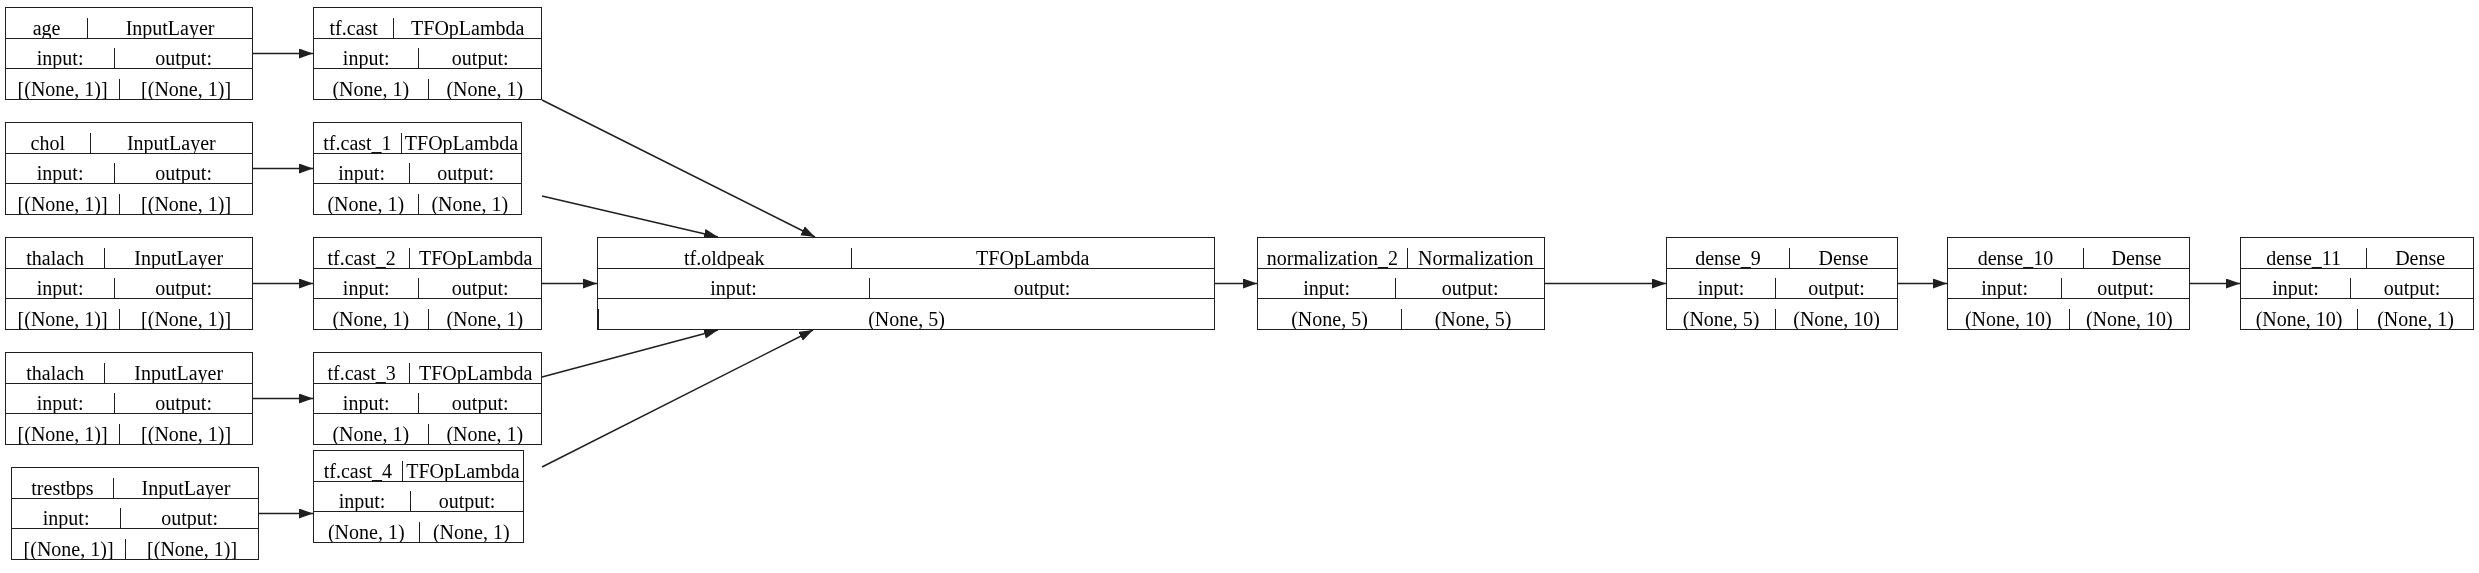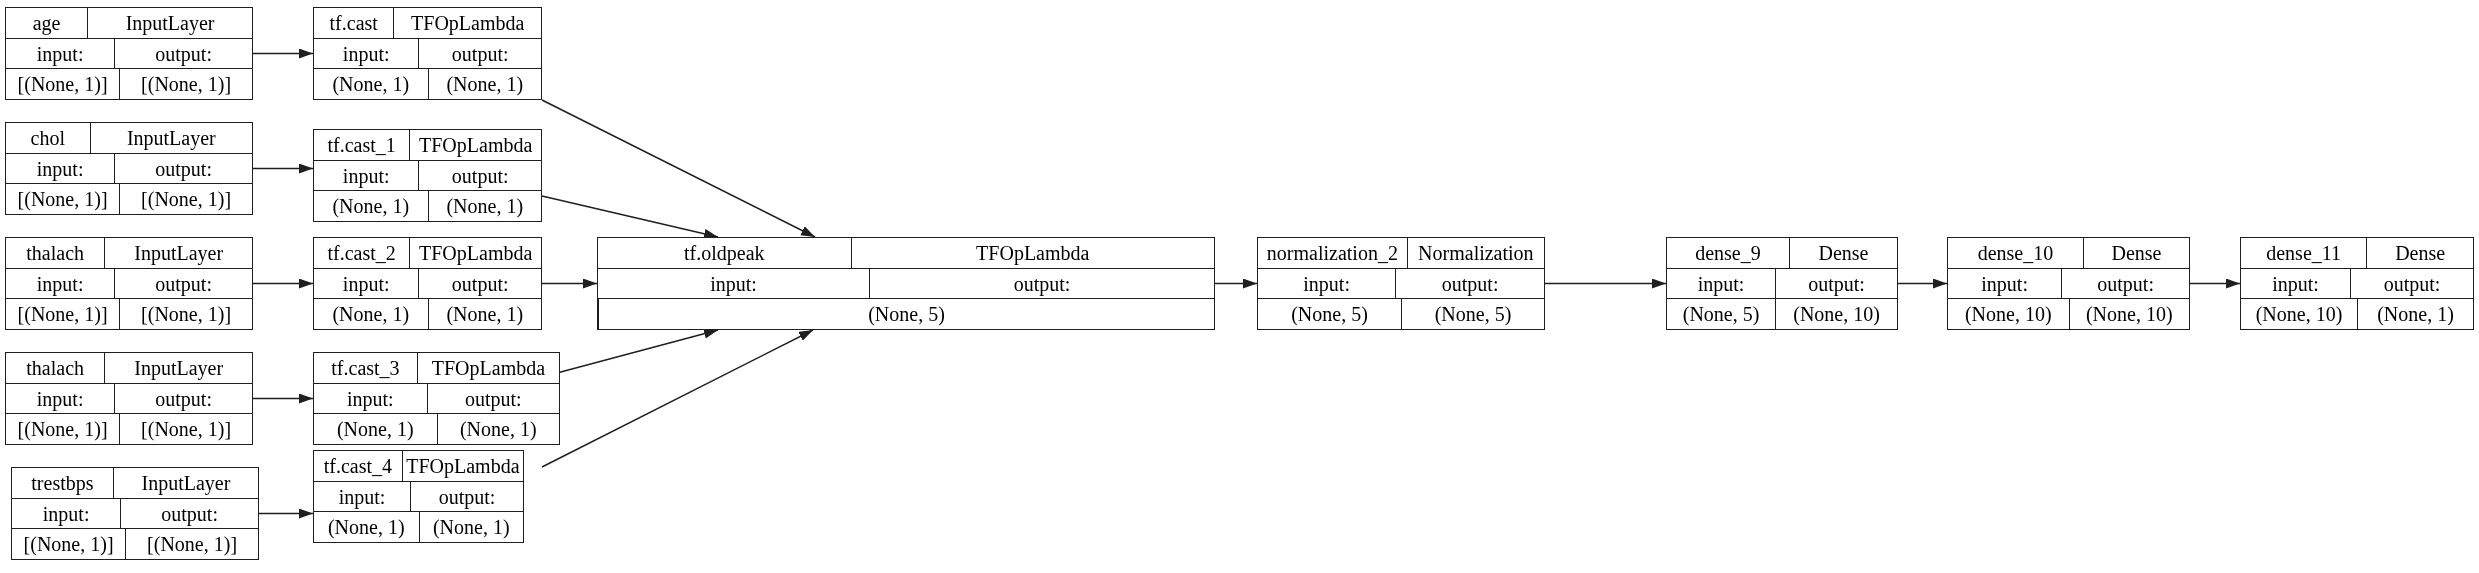--- a/index.html
+++ b/index.html
@@ -21,21 +21,21 @@
   .node {
     position: absolute;
     height: 93px;
     box-sizing: border-box;
     background: #ffffff;
     border: 1.5px solid #1f1f1f;
     display: flex;
     flex-direction: column;
     z-index: 1;
   }
-  .nrow { flex: 1 1 0; display: flex; min-height: 0; }
+  .nrow { flex: 1 1 0; display: flex; min-height: 0; align-items: flex-end; }
   .nrow + .nrow { border-top: 1.5px solid #1f1f1f; }
   .cell {
     box-sizing: border-box;
     display: flex;
     align-items: center;
     justify-content: center;
     white-space: nowrap;
     overflow: hidden;
     font-size: 20px;
     line-height: 1;
@@ -106,21 +106,21 @@
       </div>
       <div class="nrow">
         <div class="cell c1" style="width: 44%;">input:</div>
         <div class="cell c2">output:</div>
       </div>
       <div class="nrow">
         <div class="cell c1" style="width: 46%;">[(None, 1)]</div>
         <div class="cell c2">[(None, 1)]</div>
       </div>
     </div>
-    <div class="node" style="left: 313px; top: 129px; width: 229px;">
+    <div class="node" style="left: 313px; top: 122px; width: 209px;">
       <div class="nrow">
         <div class="cell c1" style="width: 42%;">tf.cast_1</div>
         <div class="cell c2">TFOpLambda</div>
       </div>
       <div class="nrow">
         <div class="cell c1" style="width: 46%;">input:</div>
         <div class="cell c2">output:</div>
       </div>
       <div class="nrow">
         <div class="cell c1" style="width: 50%;">(None, 1)</div>
@@ -162,21 +162,21 @@
       </div>
       <div class="nrow">
         <div class="cell c1" style="width: 44%;">input:</div>
         <div class="cell c2">output:</div>
       </div>
       <div class="nrow">
         <div class="cell c1" style="width: 46%;">[(None, 1)]</div>
         <div class="cell c2">[(None, 1)]</div>
       </div>
     </div>
-    <div class="node" style="left: 313px; top: 352px; width: 247px;">
+    <div class="node" style="left: 313px; top: 352px; width: 229px;">
       <div class="nrow">
         <div class="cell c1" style="width: 42%;">tf.cast_3</div>
         <div class="cell c2">TFOpLambda</div>
       </div>
       <div class="nrow">
         <div class="cell c1" style="width: 46%;">input:</div>
         <div class="cell c2">output:</div>
       </div>
       <div class="nrow">
         <div class="cell c1" style="width: 50%;">(None, 1)</div>

